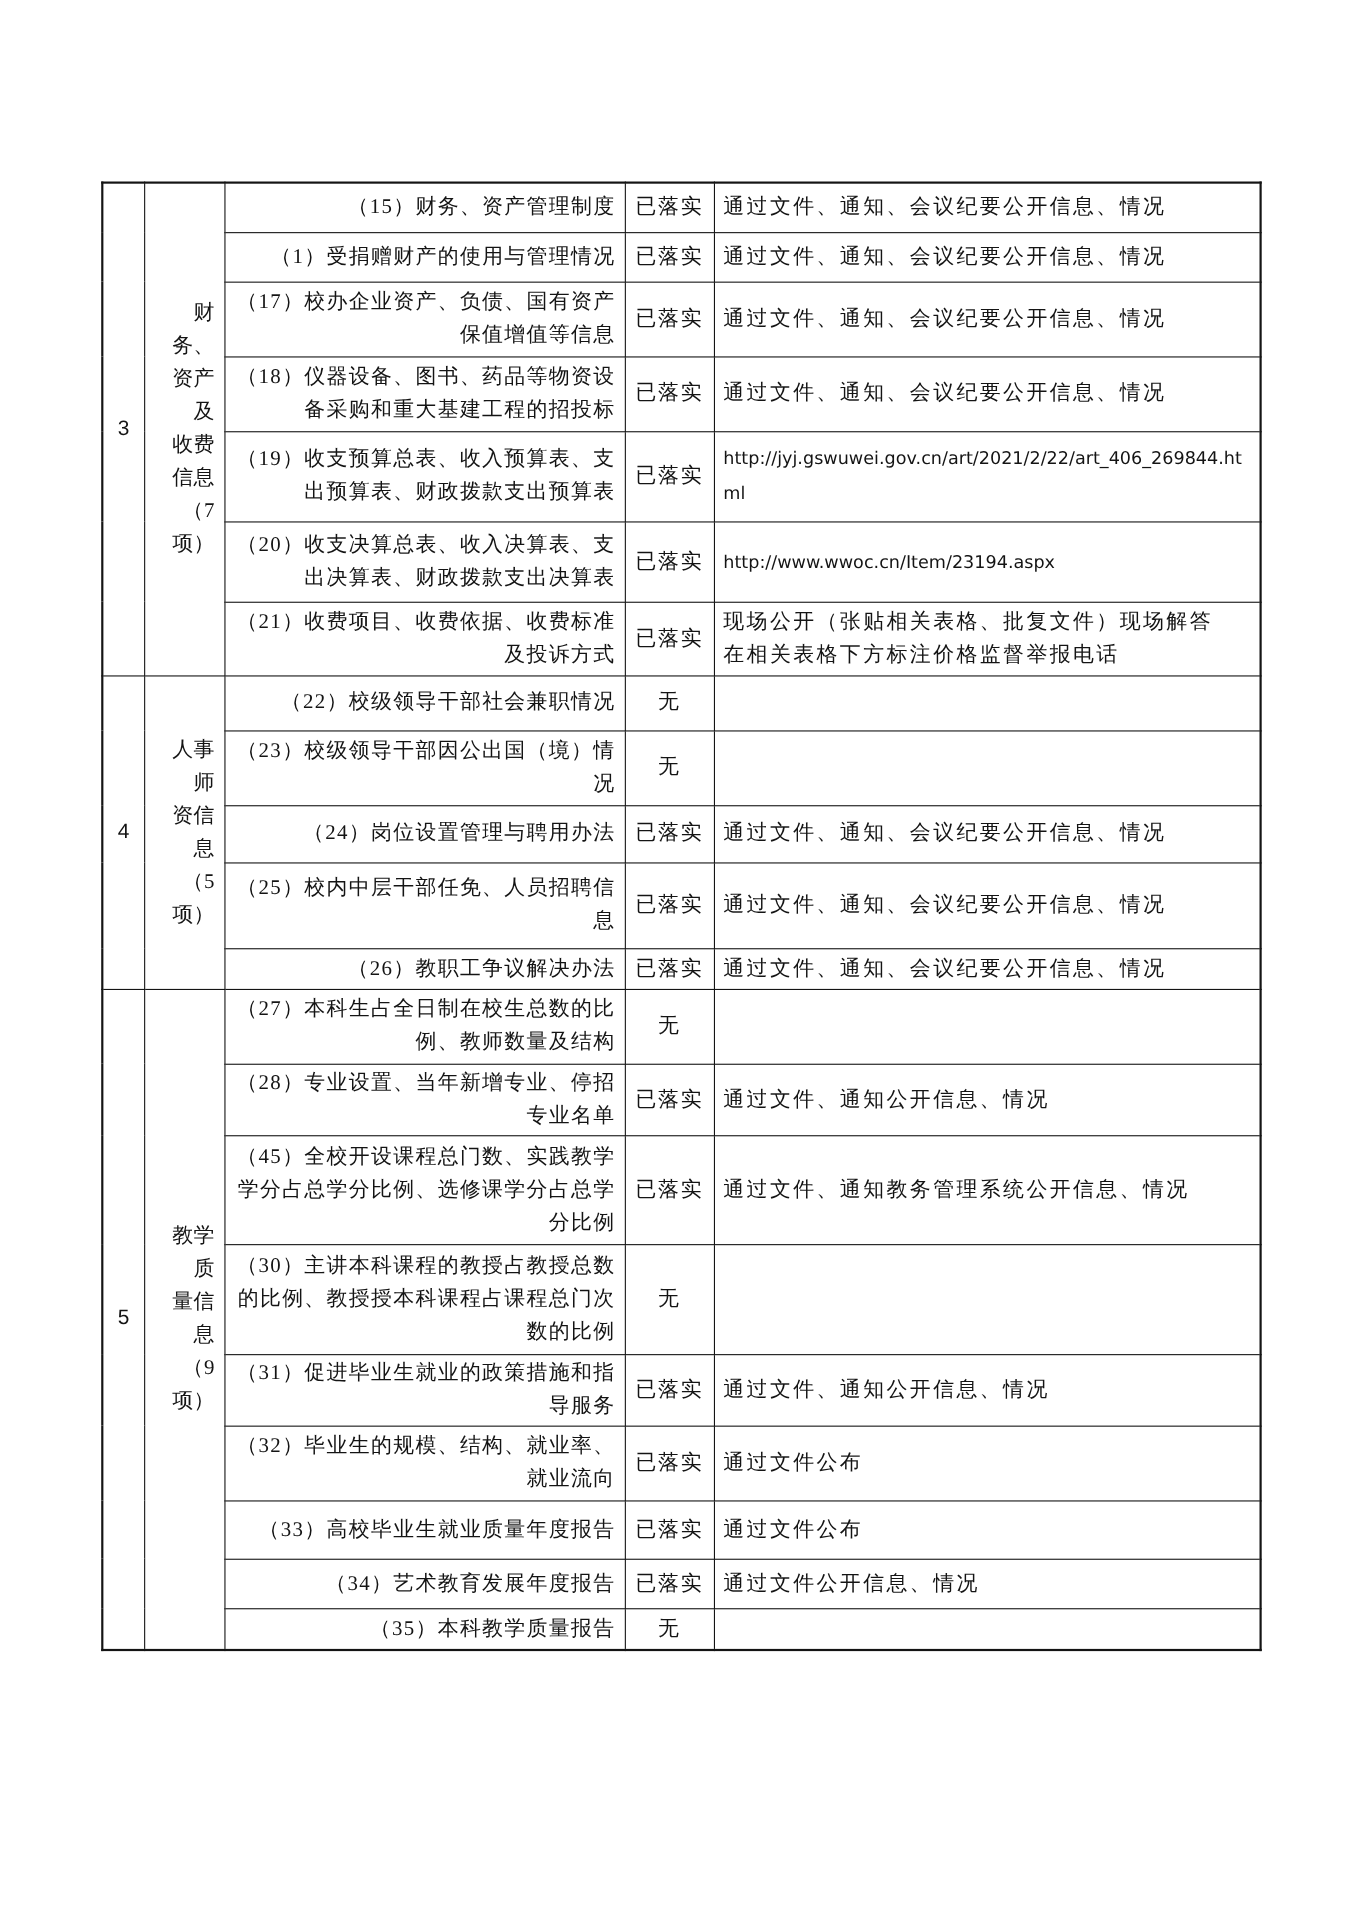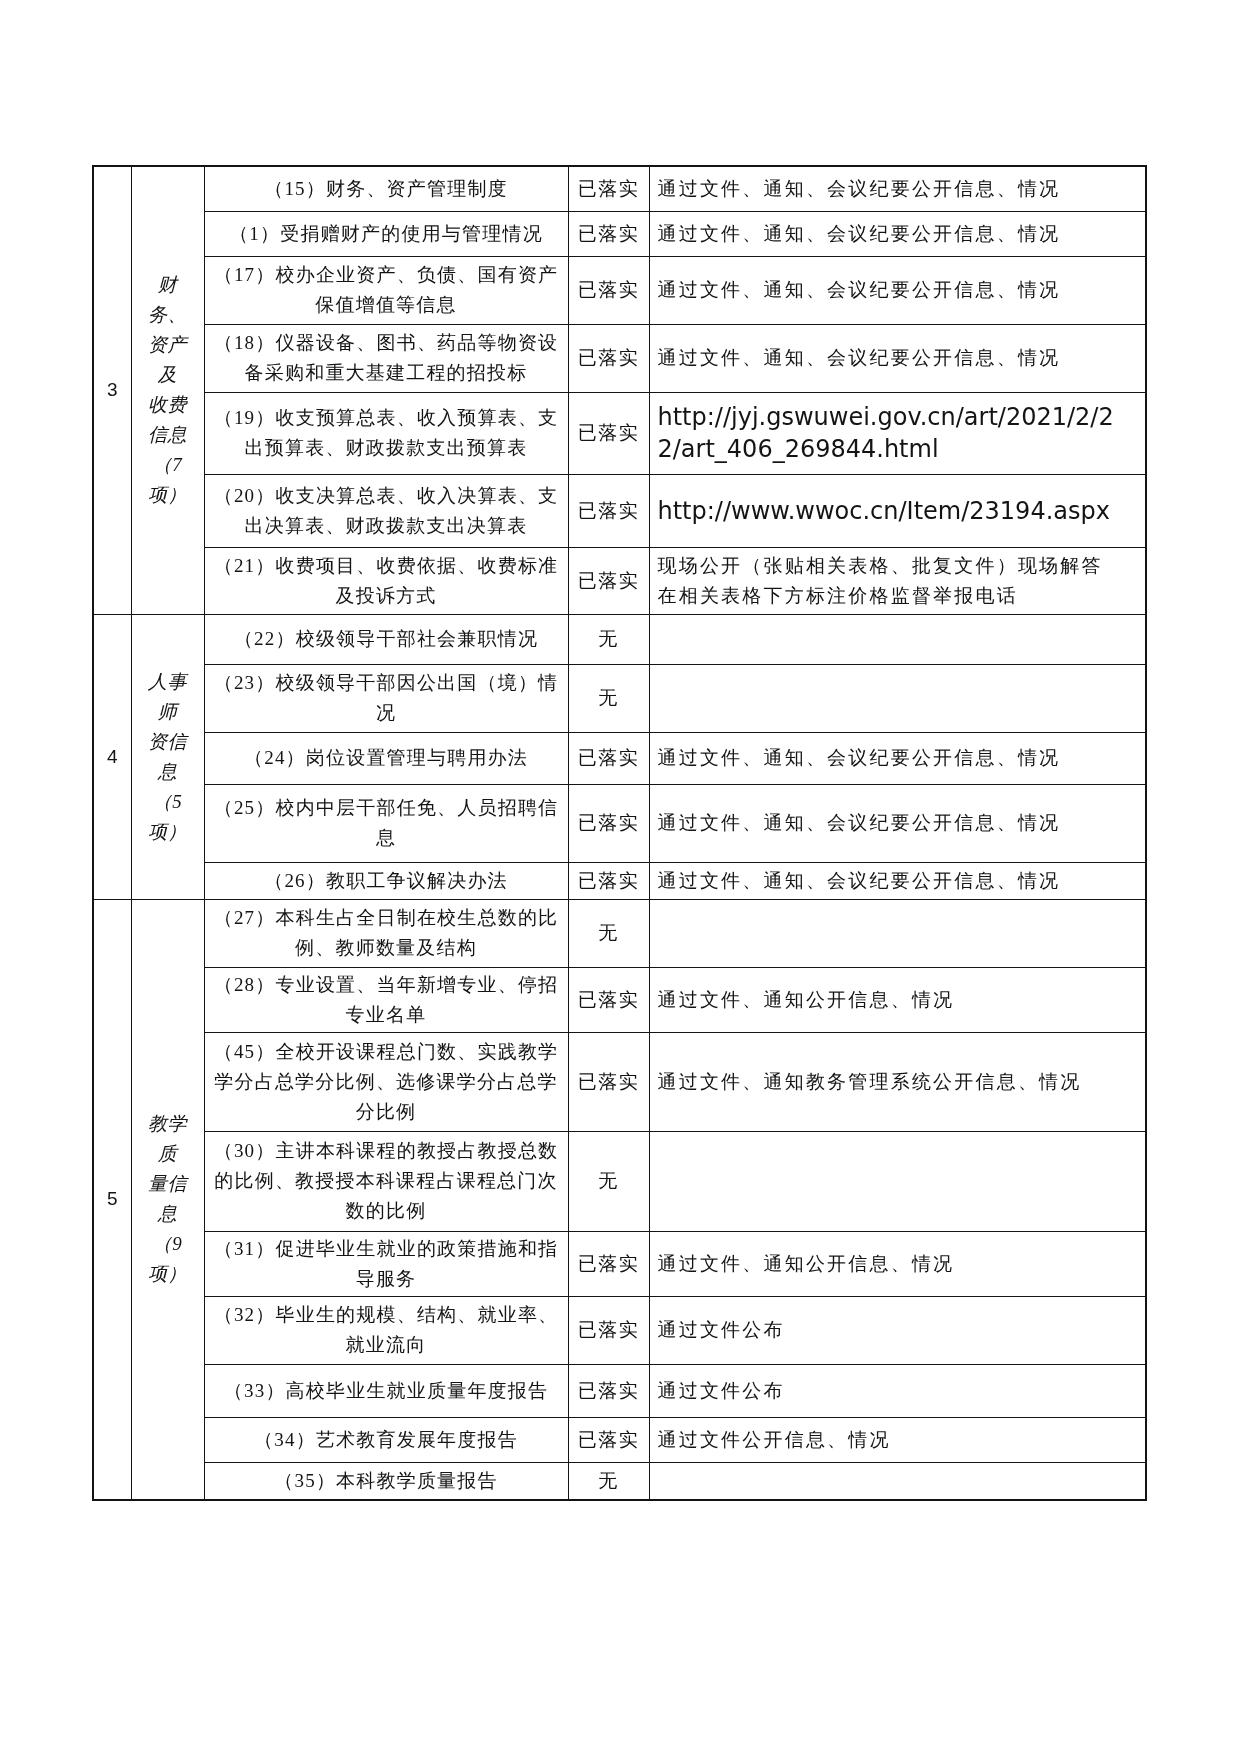--- a/index.html
+++ b/index.html
@@ -33,30 +33,29 @@
     color: #141414;
     overflow: hidden;
   }
   td.num {
     text-align: center;
     padding: 0 2px;
     font-size: 20px;
     font-family: "Liberation Sans", "DejaVu Sans", sans-serif;
   }
   td.cat {
-    text-align: center;
+    text-align: right;
     padding: 0 1px;
     white-space: pre-line;
     line-height: 29px;
     letter-spacing: 0.5px;
     font-size: 19px;
-    font-style: italic;
   }
   td.item {
-    text-align: center;
+    text-align: right;
     padding: 2px 8px;
     letter-spacing: 1.2px;
     font-size: 19px;
     margin-top: 36px;
   }
   td.status {
     text-align: center;
     padding: 2px 2px 2px 10px;
     letter-spacing: 1.5px;
     font-size: 20px;
@@ -64,21 +63,21 @@
   td.method {
     text-align: left;
     padding: 2px 10px;
     letter-spacing: 2.2px;
     font-size: 20px;
     white-space: pre-line;
   }
   td.method.url {
     font-family: "DejaVu Sans", "Liberation Sans", sans-serif;
     letter-spacing: 0px;
-    font-size: 24px;
+    font-size: 16px;
     word-break: break-all;
     white-space: normal;
     line-height: 32px;
   }
 </style>
 </head>
 <body>
 
 <div class="page">
   <table class="disclosure">

